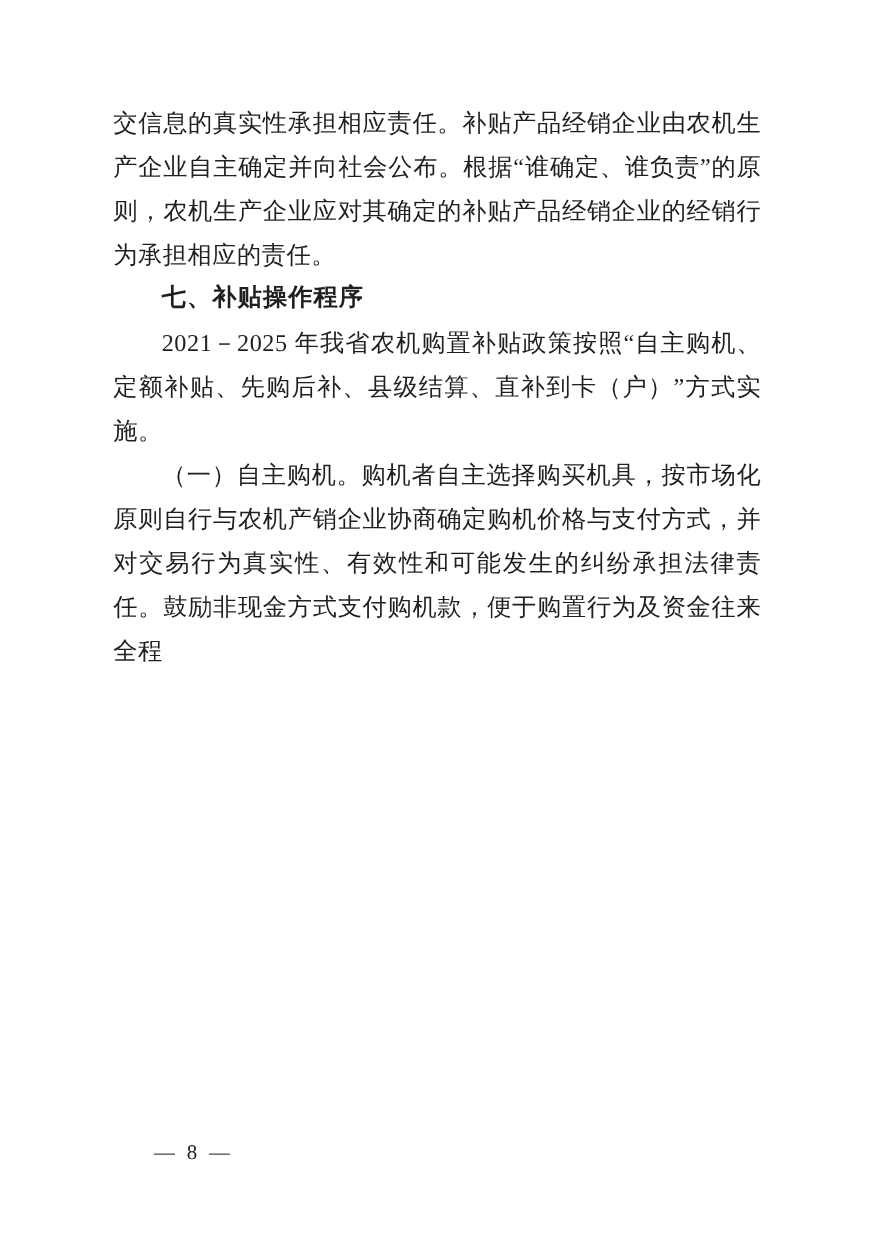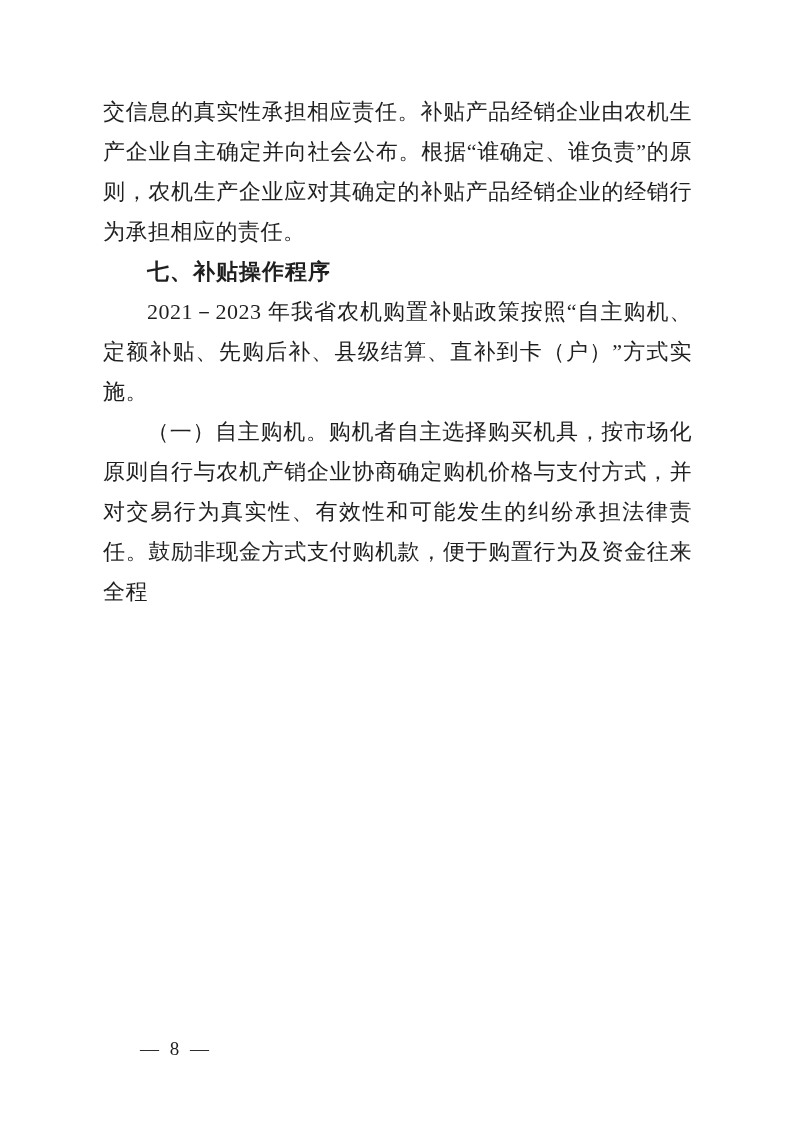--- a/index.html
+++ b/index.html
@@ -31,40 +31,40 @@
     text-align: justify;
     text-justify: inter-ideograph;
     font-family: "Liberation Serif", serif;
   }
   .text-block p.indent {
     text-indent: 2em;
   }
   .text-block p.heading {
     text-indent: 2em;
     font-weight: 700;
-    font-family: Liberation Serif, serif;
+    font-family: Liberation Mono, monospace;
     letter-spacing: 1px;
   }
   .page-footer {
     position: absolute;
     left: 140px;
     top: 1038px;
     font-size: 19px;
     letter-spacing: 3px;
     color: #1f1f1f;
     font-family: "Liberation Serif", serif;
   }
 </style>
 </head>
 <body>
 
 <div class="page">
 
   <div class="text-block">
     <p>交信息的真实性承担相应责任。补贴产品经销企业由农机生产企业自主确定并向社会公布。根据“谁确定、谁负责”的原则，农机生产企业应对其确定的补贴产品经销企业的经销行为承担相应的责任。</p>
     <p class="heading">七、补贴操作程序</p>
-    <p class="indent">2021－2023 年我省农机购置补贴政策按照“自主购机、定额补贴、先购后补、县级结算、直补到卡（户）”方式实施。</p>
+    <p class="indent">2021－2025 年我省农机购置补贴政策按照“自主购机、定额补贴、先购后补、县级结算、直补到卡（户）”方式实施。</p>
     <p class="indent">（一）自主购机。购机者自主选择购买机具，按市场化原则自行与农机产销企业协商确定购机价格与支付方式，并对交易行为真实性、有效性和可能发生的纠纷承担法律责任。鼓励非现金方式支付购机款，便于购置行为及资金往来全程</p>
   </div>
 
   <div class="page-footer">— 8 —</div>
 
 </div>
 
 </body></html>

